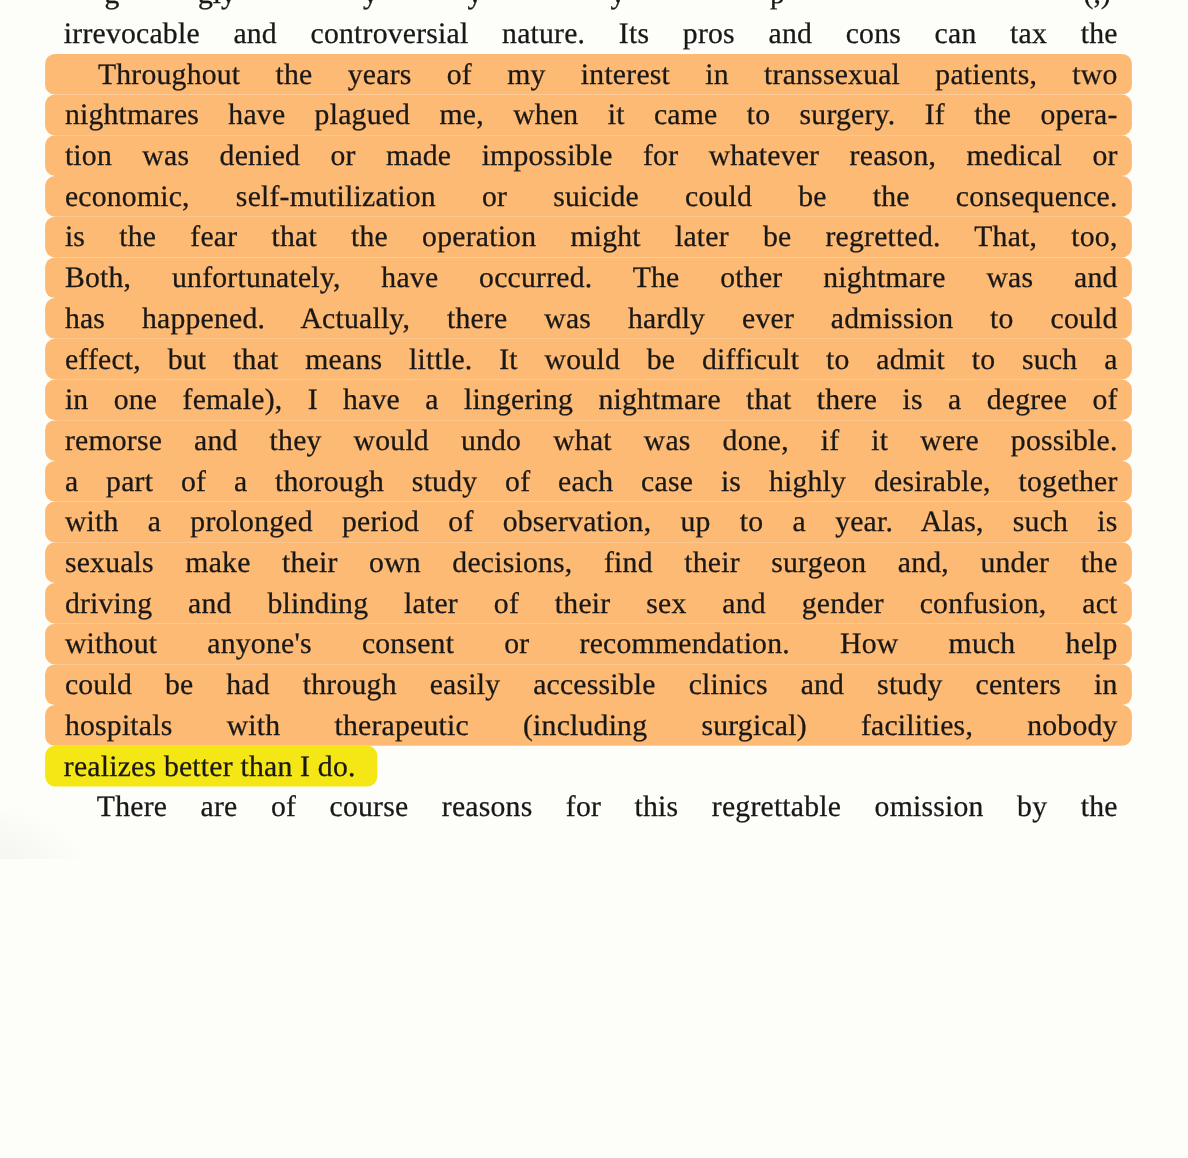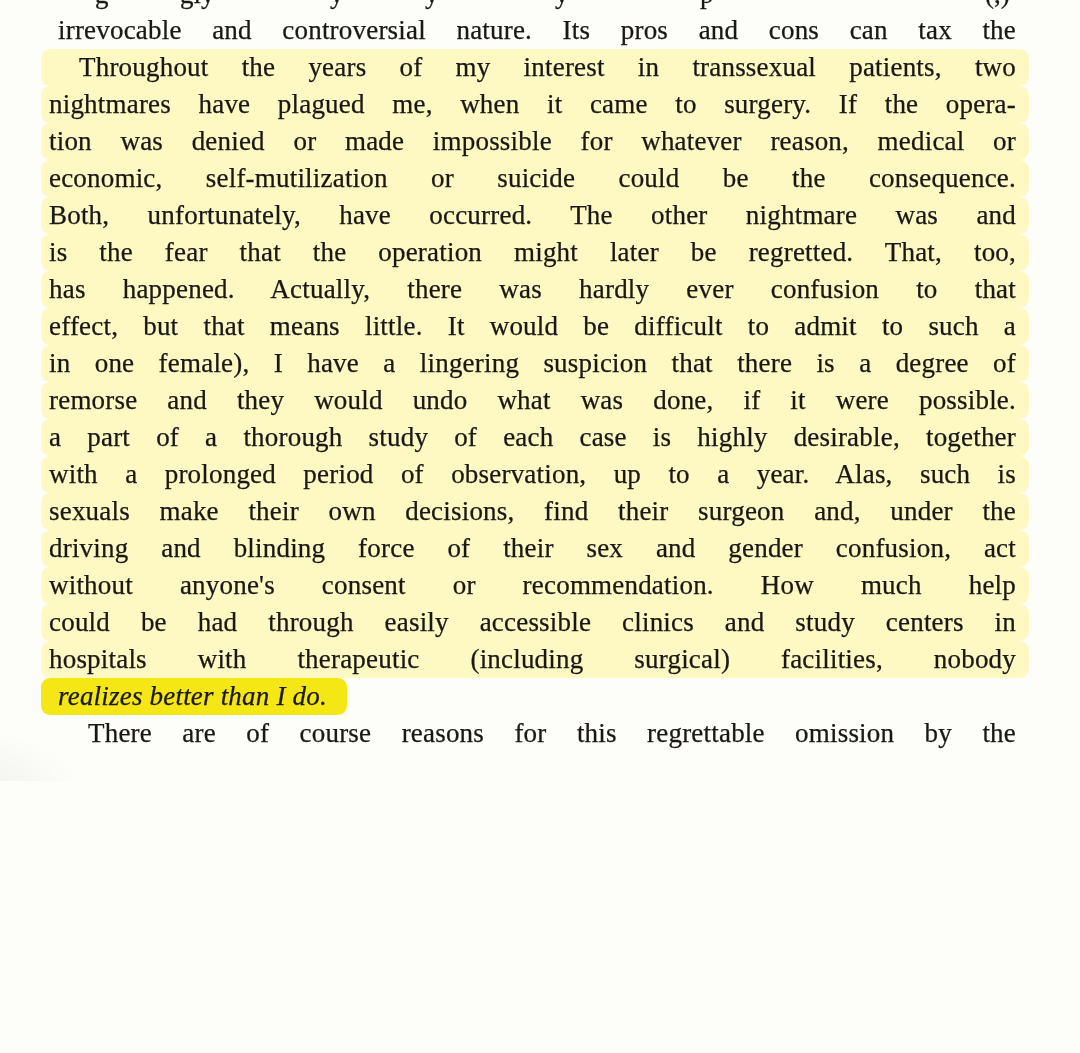--- a/index.html
+++ b/index.html
@@ -37,35 +37,34 @@
     letter-spacing: 0.2px;
   }
   .line { min-height: 37px; }
   .line.just {
     text-align: justify;
     text-align-last: justify;
     text-justify: inter-word;
   }
   .line.ind { text-indent: 30px; }
   .line.hl {
-    background: #fef9c3;
+    background: #fdba74;
     border-radius: 9px;
     margin-left: -17px;
-    padding-left: 8px;
+    padding-left: 18px;
     margin-right: -13px;
     padding-right: 13px;
   }
   
   .line.hl.fit {
     background: none;
     margin-left: 0;
     padding-left: 0;
     margin-right: 0;
     padding-right: 0;
-    font-style: italic;
   }
   .line.hl.fit > span {
     display: inline-block;
     background: #f5e716;
     border-radius: 9px;
     margin-left: -17px;
     padding: 0 20px 0 17px;
   }
   
   .speck {
@@ -100,30 +99,30 @@
     <span class="frag" style="left: 700px">p</span>
     <span class="frag" style="left: 985px">(,)</span>
   </div>
 
   <div class="text">
       <div class="line just"><span>irrevocable and controversial nature. Its pros and cons can tax the</span></div>
       <div class="line hl just ind"><span>Throughout the years of my interest in transsexual patients, two</span></div>
       <div class="line hl just"><span>nightmares have plagued me, when it came to surgery. If the opera-</span></div>
       <div class="line hl just"><span>tion was denied or made impossible for whatever reason, medical or</span></div>
       <div class="line hl just"><span>economic, self-mutilization or suicide could be the consequence.</span></div>
+      <div class="line hl just"><span>is the fear that the operation might later be regretted. That, too,</span></div>
       <div class="line hl just"><span>Both, unfortunately, have occurred. The other nightmare was and</span></div>
-      <div class="line hl just"><span>is the fear that the operation might later be regretted. That, too,</span></div>
-      <div class="line hl just"><span>has happened. Actually, there was hardly ever confusion to that</span></div>
+      <div class="line hl just"><span>has happened. Actually, there was hardly ever admission to could</span></div>
       <div class="line hl just"><span>effect, but that means little. It would be difficult to admit to such a</span></div>
-      <div class="line hl just"><span>in one female), I have a lingering suspicion that there is a degree of</span></div>
+      <div class="line hl just"><span>in one female), I have a lingering nightmare that there is a degree of</span></div>
       <div class="line hl just"><span>remorse and they would undo what was done, if it were possible.</span></div>
       <div class="line hl just"><span>a part of a thorough study of each case is highly desirable, together</span></div>
       <div class="line hl just"><span>with a prolonged period of observation, up to a year. Alas, such is</span></div>
       <div class="line hl just"><span>sexuals make their own decisions, find their surgeon and, under the</span></div>
-      <div class="line hl just"><span>driving and blinding force of their sex and gender confusion, act</span></div>
+      <div class="line hl just"><span>driving and blinding later of their sex and gender confusion, act</span></div>
       <div class="line hl just"><span>without anyone's consent or recommendation. How much help</span></div>
       <div class="line hl just"><span>could be had through easily accessible clinics and study centers in</span></div>
       <div class="line hl just"><span>hospitals with therapeutic (including surgical) facilities, nobody</span></div>
       <div class="line hl fit"><span>realizes better than I do.</span></div>
       <div class="line just ind"><span>There are of course reasons for this regrettable omission by the</span></div>
     </div>
 
   <div class="speck s1"></div>
   <div class="speck s2"></div>
   <div class="corner-shade"></div>

